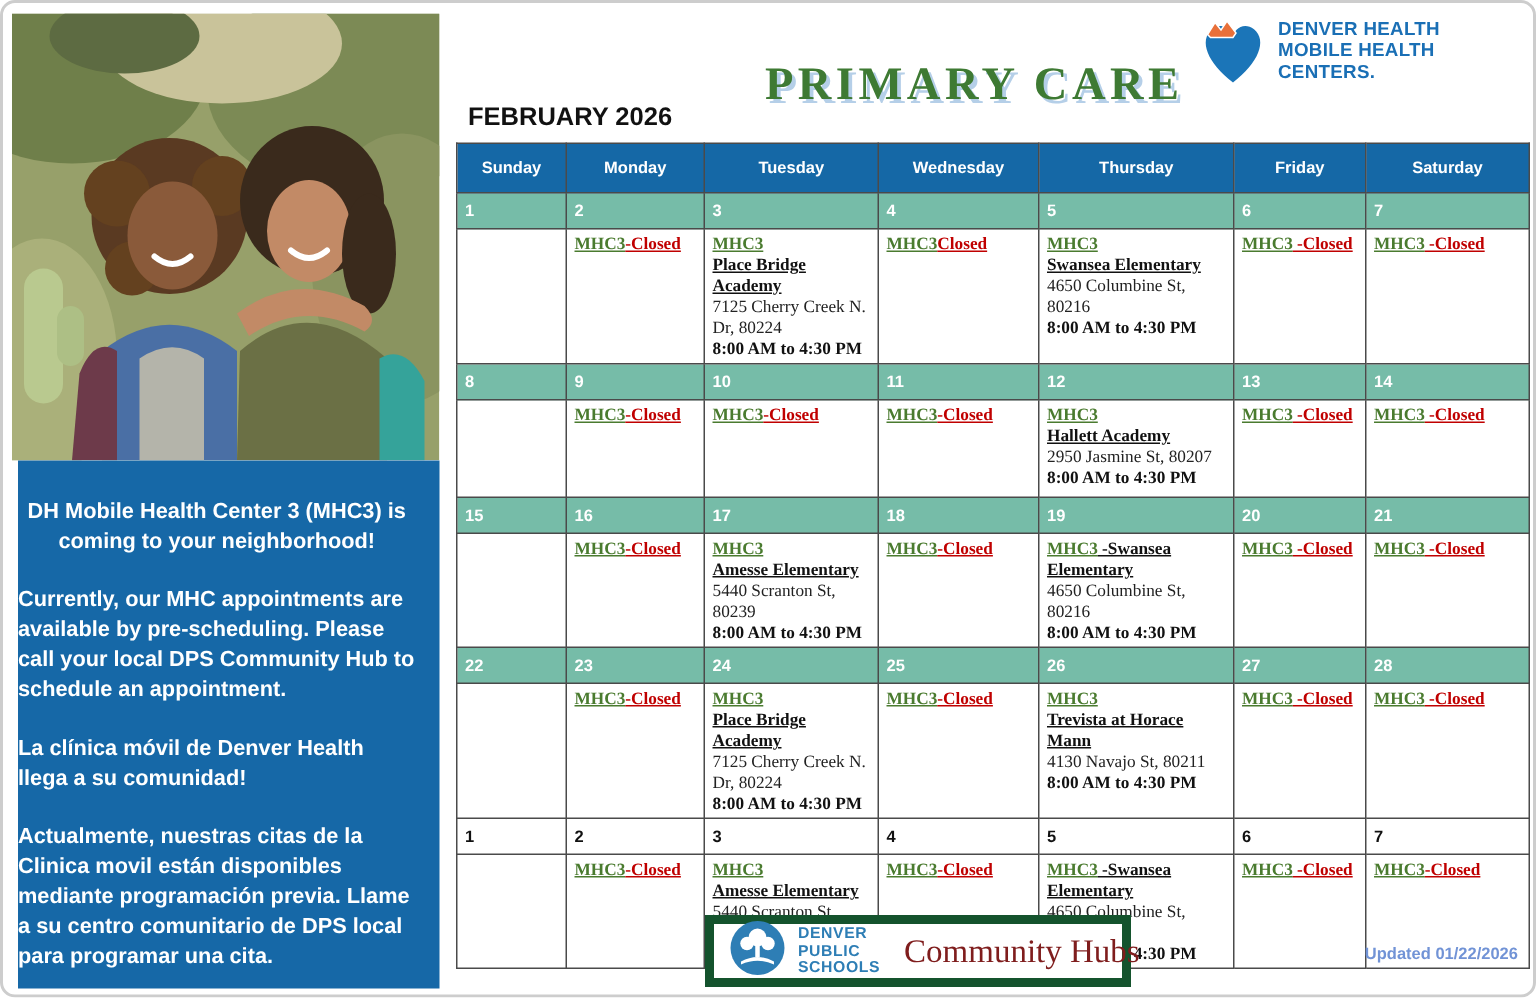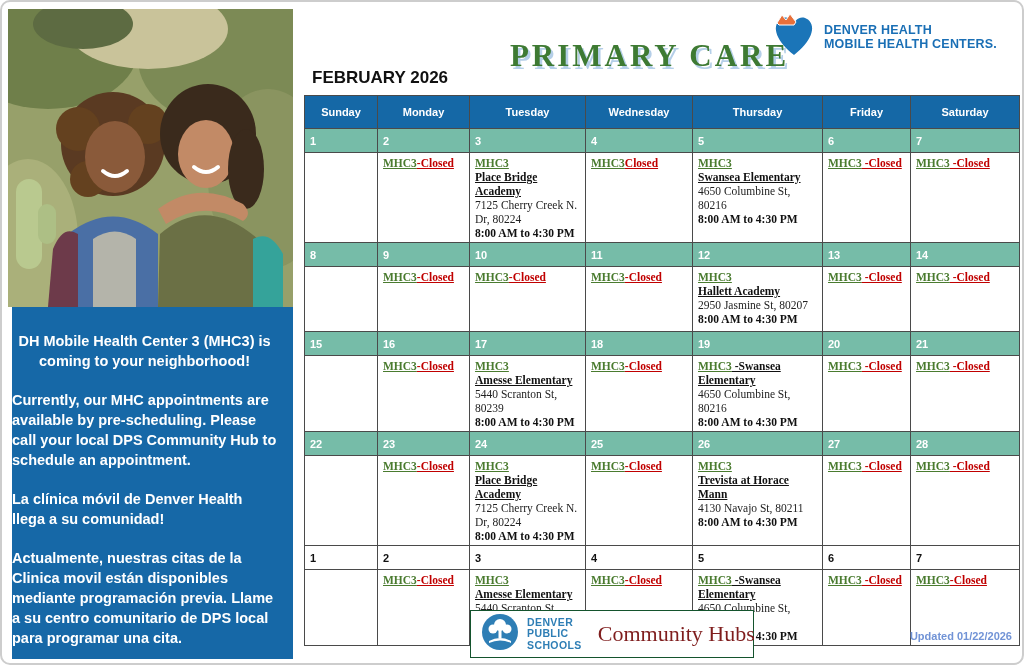--- a/index.html
+++ b/index.html
@@ -15,42 +15,42 @@
               background:#1668A7; color:#fff; padding:24px 16px 10px 0;
               font-size:14.5px; font-weight:bold; line-height:1.38; }
   .blue-box p { margin-bottom:19px; }
   .blue-box .center { text-align:center; }
 
   
   .primary-care { position:absolute; left:290px; top:36px; width:715px; text-align:center;
        font-family:"Liberation Serif", serif; font-weight:bold; font-size:31px;
        letter-spacing:3px; color:#3E7A33; text-shadow:2.5px 2.5px 0 #b5cfe8; }
   .month-title { position:absolute; left:310px; top:66px; font-size:17px; font-weight:bold; color:#111; }
-  .dh-logo { position:absolute; left:768px; top:10px; display:flex; align-items:center; gap:6px; }
+  .dh-logo { position:absolute; left:796px; top:10px; display:flex; gap:6px; }
   .dh-logo-text { color:#1A6FB5; font-weight:bold; font-size:12.5px; line-height:1.15; letter-spacing:0.2px; }
 
   
   table.cal { position:absolute; left:302px; top:93px; width:715px; border-collapse:collapse; table-layout:fixed; }
   table.cal th, table.cal td { border:1px solid #4a4a4a; }
   tr.dhr th { background:#1568A6; color:#fff; font-size:11px; font-weight:bold;
               height:33px; text-align:center; font-family:"Liberation Sans",sans-serif; }
   tr.dr td { background:#76BCA8; color:#fff; font-size:11px; font-weight:bold;
              height:24px; text-align:left; padding-left:5px; }
   tr.dr.nm td { background:#ffffff; color:#111; }
   td.cc { vertical-align:top; padding:3px 4px 2px 5px; background:#fff;
           font-family:"Liberation Serif", serif; font-size:11.5px; line-height:1.22; color:#111; }
   .mhc { color:#4A7B2F; font-weight:bold; text-decoration:underline; }
   .closed { color:#C00000; font-weight:bold; text-decoration:underline; }
   .school { font-weight:bold; text-decoration:underline; color:#111; }
   .addr { color:#222; }
   .time { font-weight:bold; color:#111; }
 
   
   .dps-box { position:absolute; left:468px; top:608px; width:284px; height:48px;
-             border:1px solid #14532d; background:#fff; display:flex; align-items:center;
+             border:6px solid #14532d; background:#fff; display:flex; align-items:center;
              padding:4px 10px; gap:8px; }
   .dps-text { color:#2E7EB5; font-weight:bold; font-size:10.5px; line-height:1.05; letter-spacing:0.4px; }
   .dps-divider { width:2px; height:34px; background:#9fb9cf; }
   .hubs { font-family:Liberation Serif, serif; font-size:22px; color:#7f1d1d; white-space:nowrap; }
   .updated { position:absolute; left:860px; top:628px; width:150px; text-align:right;
              font-size:11px; font-weight:bold; color:#7193D6; }
 </style>
 </head>
 <body>
 

